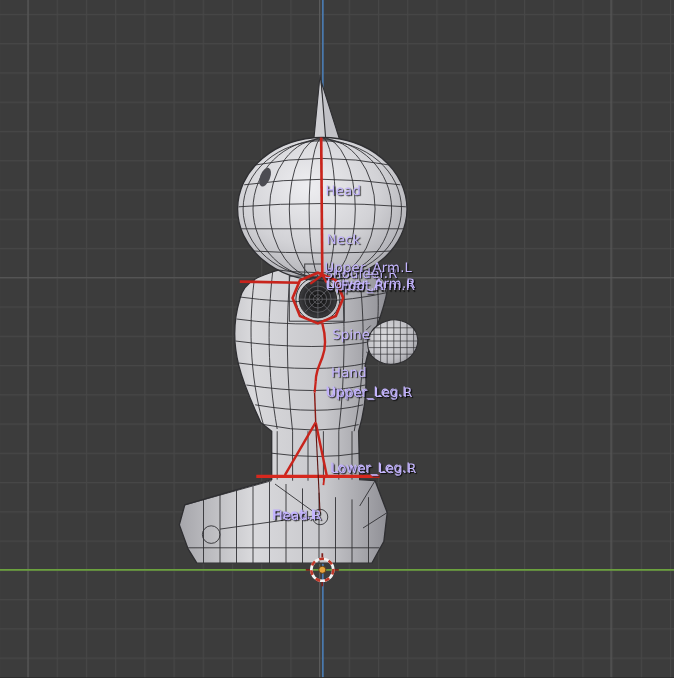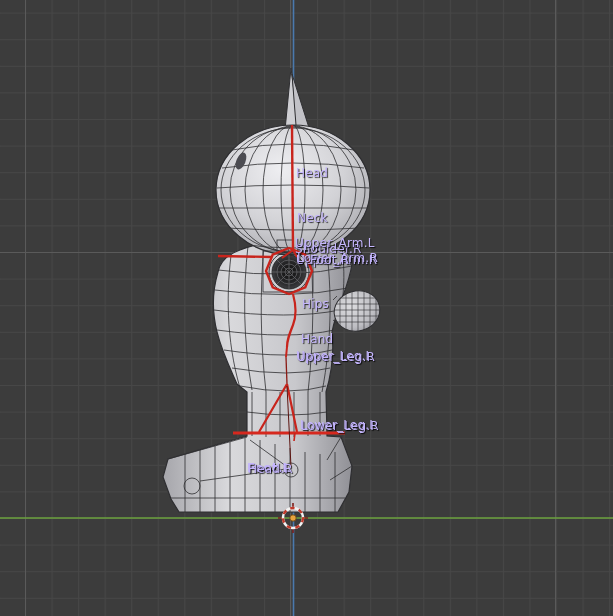--- a/index.html
+++ b/index.html
@@ -176,21 +176,21 @@
   </svg>
 
   <div class="labels-layer" id="labels-layer">
       <div class="bone-label" style="left: 296px; top: 167px;">Head</div>
       <div class="bone-label" style="left: 297px; top: 212px;">Neck</div>
       <div class="bone-label" style="left: 295px; top: 243px;">Shoulder.R</div>
       <div class="bone-label" style="left: 295px; top: 237px;">Upper_Arm.L</div>
       <div class="bone-label" style="left: 296px; top: 254px;">Upper_Arm.R</div>
       <div class="bone-label" style="left: 297px; top: 252px;">Lower_Arm.R</div>
       <div class="bone-label" style="left: 310px; top: 254px;">Foot.R</div>
-      <div class="bone-label" style="left: 302px; top: 298px;">Hips</div>
+      <div class="bone-label" style="left: 302px; top: 298px;">Spine</div>
       <div class="bone-label" style="left: 301px; top: 333px;">Hand</div>
       <div class="bone-label" style="left: 296px; top: 350px;">Upper_Leg.L</div>
       <div class="bone-label" style="left: 297px; top: 351px;">Upper_Leg.R</div>
       <div class="bone-label" style="left: 300px; top: 419px;">Lower_Leg.L</div>
       <div class="bone-label" style="left: 301px; top: 420px;">Lower_Leg.R</div>
       <div class="bone-label" style="left: 247px; top: 462px; font-weight: bold;">Foot.L</div>
       <div class="bone-label" style="left: 248px; top: 463px;">Head.R</div>
     </div>
 </div>
 

